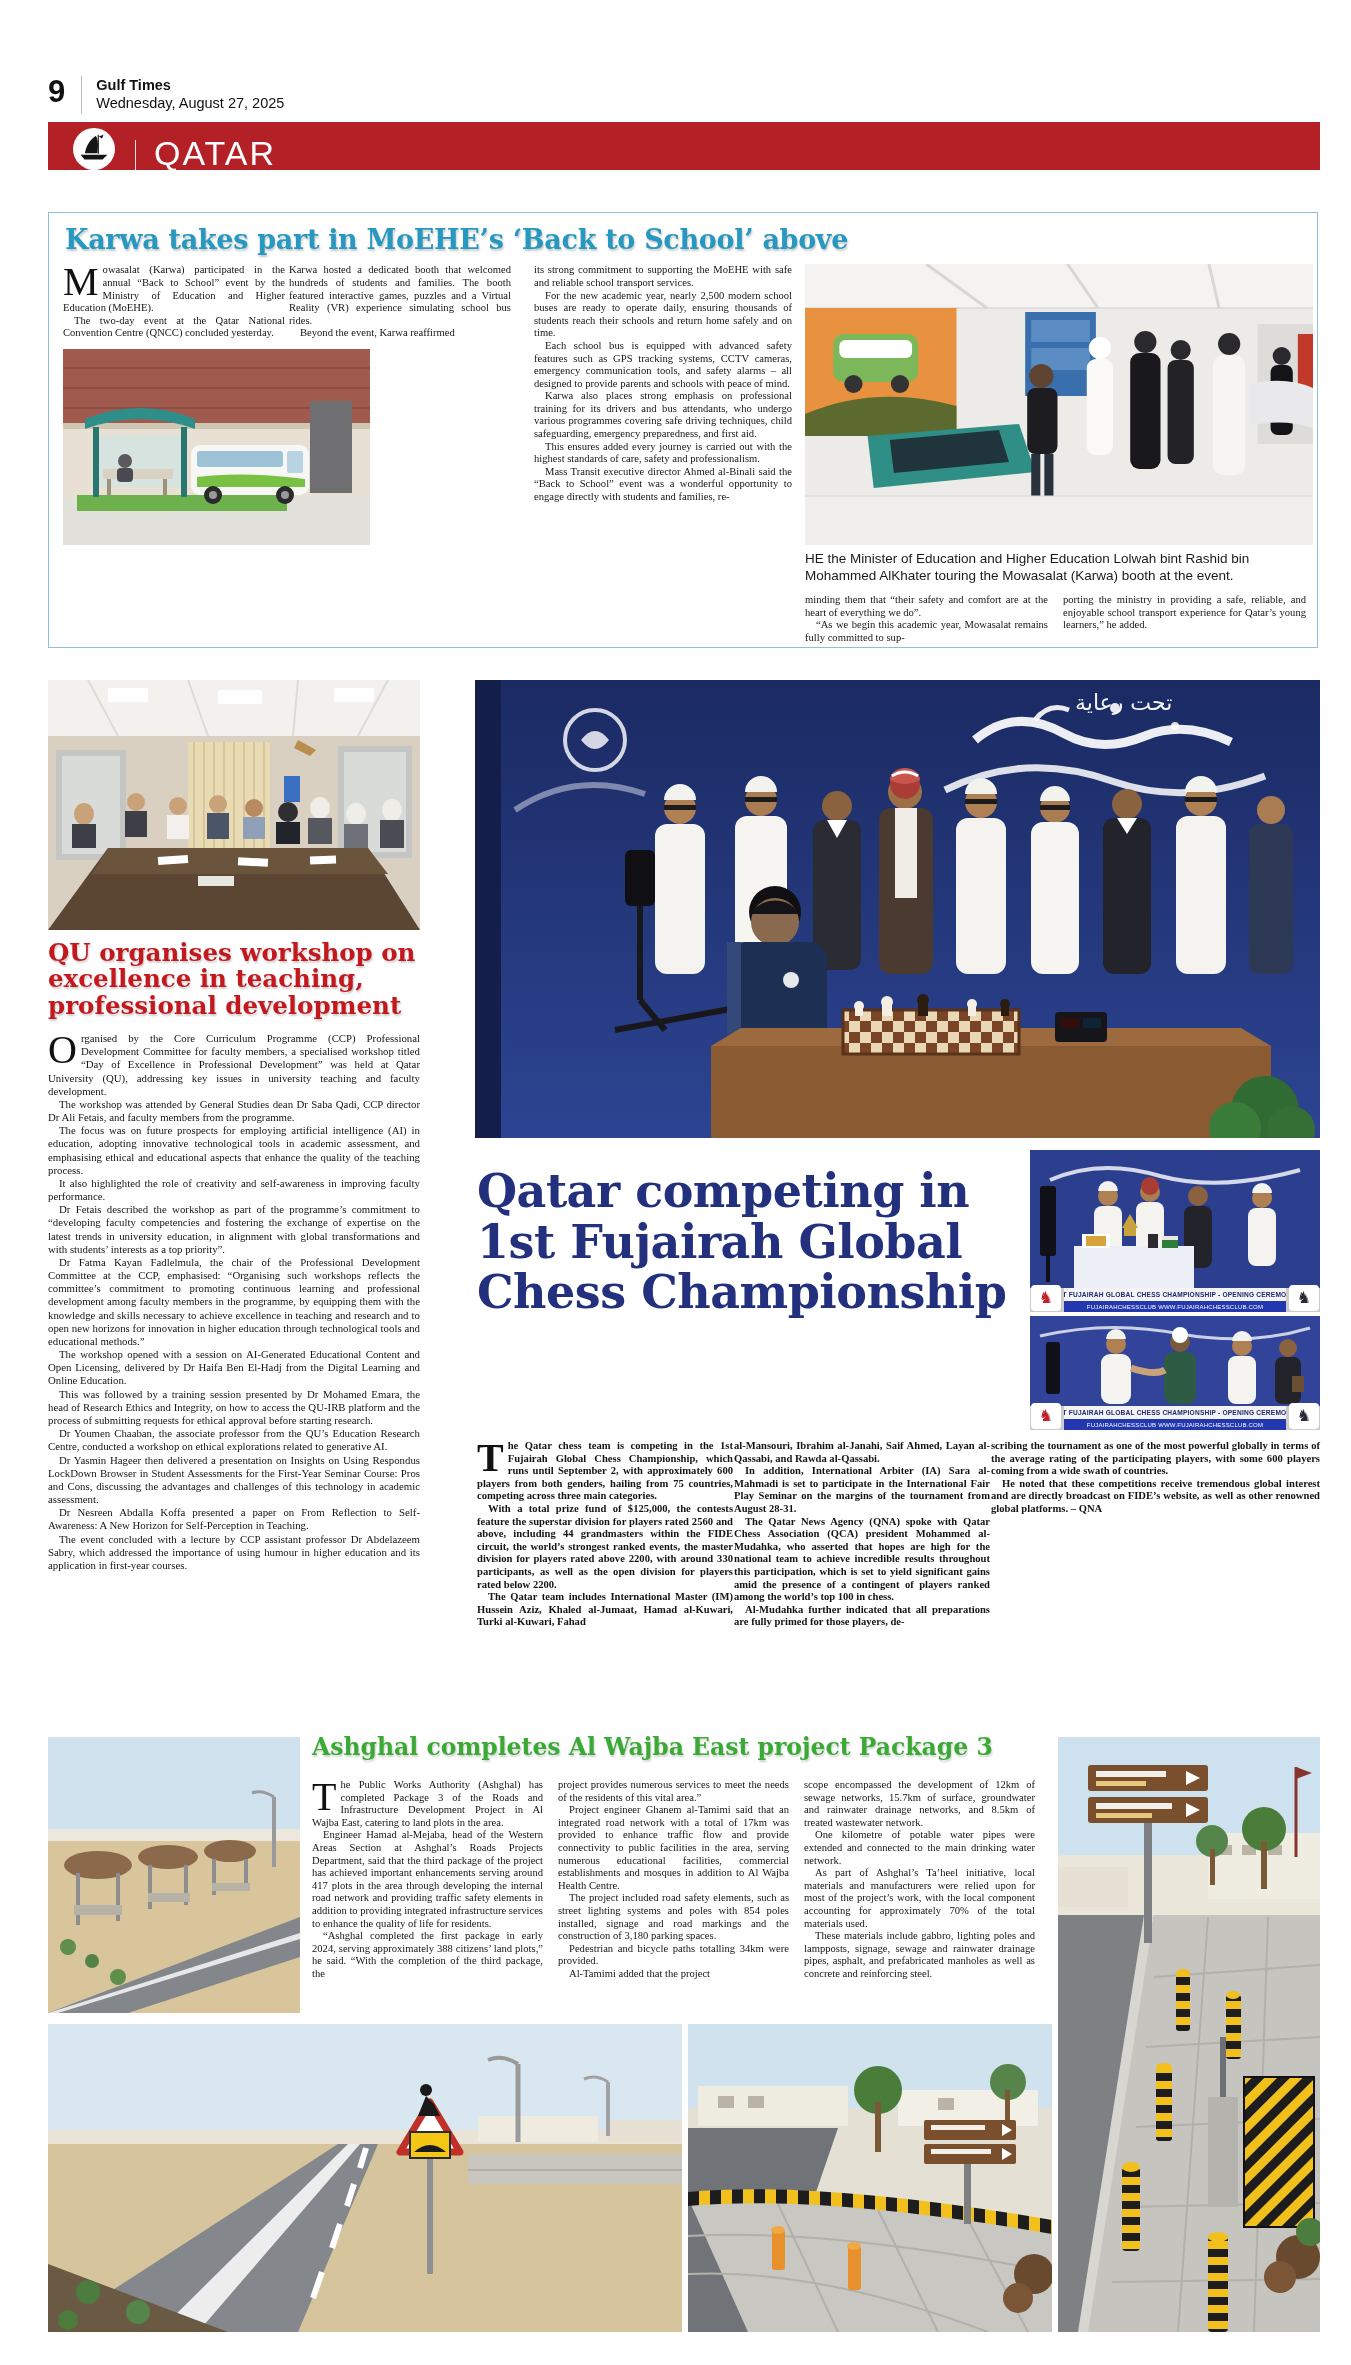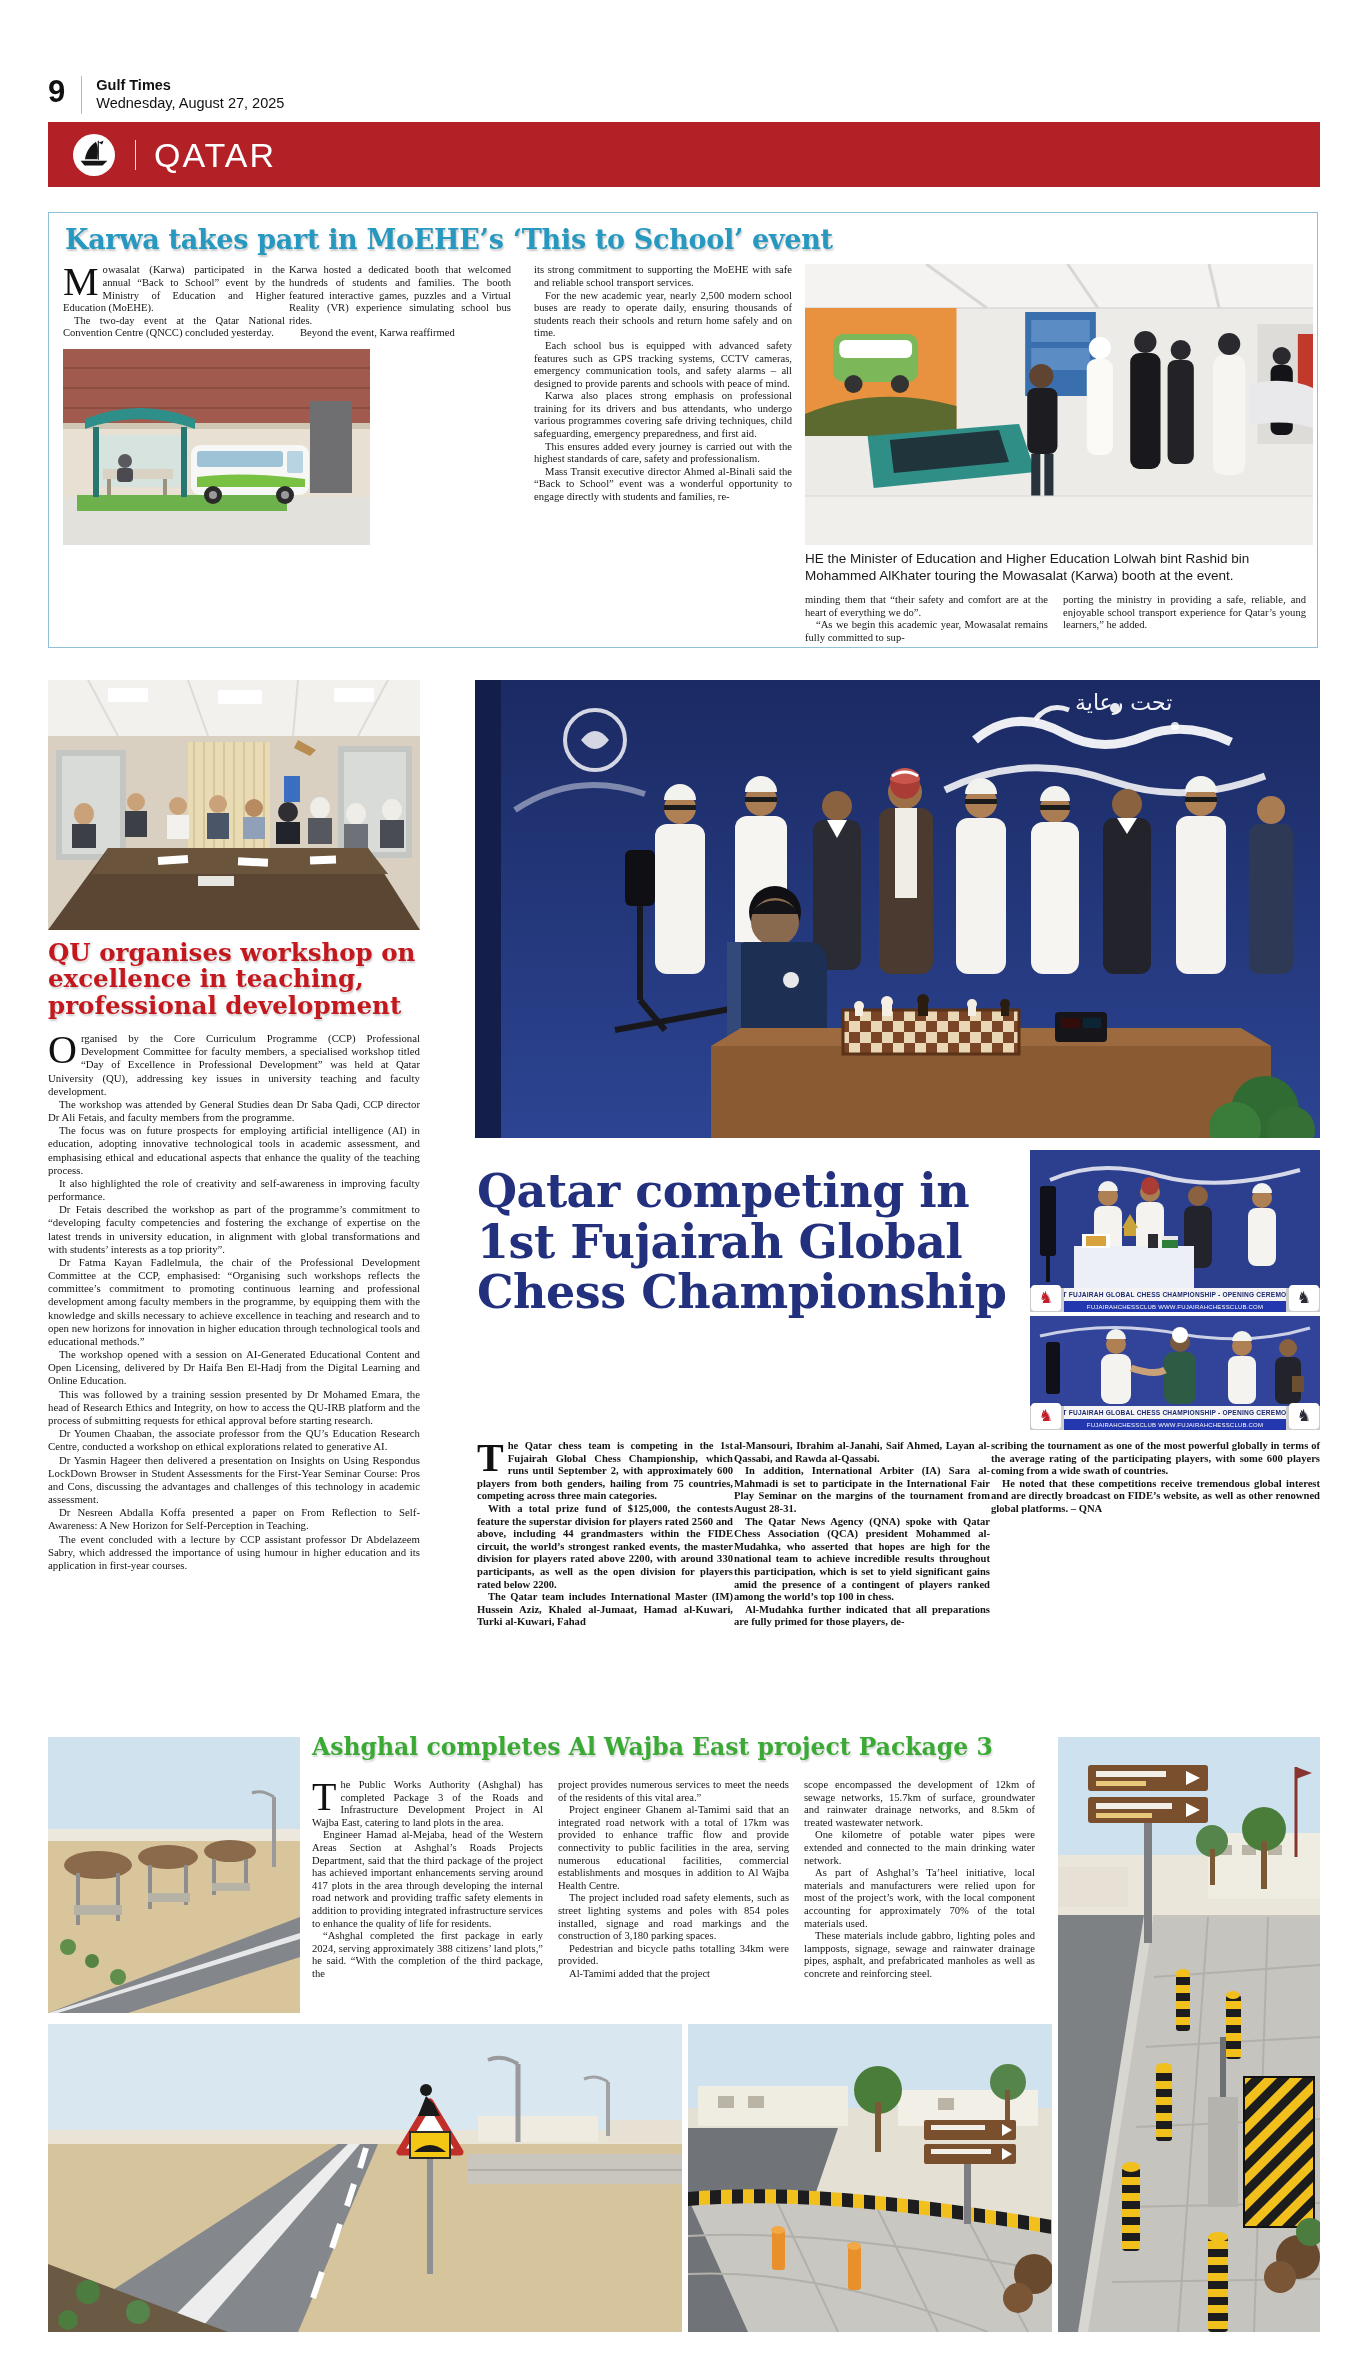--- a/index.html
+++ b/index.html
@@ -4,22 +4,22 @@
 <style>
   html,body{margin:0;padding:0;background:#9b9b9b;}
   .page{position:relative;width:1351px;height:2365px;background:#ffffff;margin:0 auto;overflow:hidden;
         font-family:"Liberation Serif",serif;color:#111;}
   
   .page-head{position:absolute;top:76px;left:48px;display:flex;align-items:flex-start;}
   .page-no{font-family:"Liberation Sans",sans-serif;font-size:31px;font-weight:700;line-height:1;color:#111;}
   .head-rule{width:1px;height:38px;background:#b9b9b9;margin:0 14px 0 16px;}
   .pub-block{font-family:"Liberation Sans",sans-serif;font-size:14.5px;line-height:1.25;color:#111;}
   .pub-name{font-weight:700;}
-  .section-banner{position:absolute;top:122px;left:48px;width:1272px;height:65px;background:#b32127;
-        display:flex;align-items:center;}
+  .section-banner{position:absolute;top:122px;left:48px;width:1272px;height:48px;background:#b32127;
+        display:flex;align-items:flex-end;}
   .logo-circle{width:42px;height:42px;border-radius:50%;background:#fff;margin-left:25px;flex:0 0 auto;
         display:flex;align-items:center;justify-content:center;}
   .banner-rule{width:1px;height:30px;background:rgba(255,255,255,.85);margin-left:20px;}
   .section-title{margin-left:18px;font-family:"Liberation Sans",sans-serif;font-size:34px;letter-spacing:2px;
         color:#fff;font-weight:400;line-height:1;}
   
   .news{font-size:10.6px;line-height:1.19;text-align:justify;color:#141414;}
   .news p{margin:0;text-indent:11px;}
   .news p:first-child{text-indent:0;}
   .dropcap > p:first-child::first-letter{float:left;font-size:40px;line-height:.78;padding:2px 4px 0 0;color:#111;}
@@ -104,21 +104,21 @@
         <path d="M24 8 C17.5 12.5 13.5 19 12.5 26.5 h13 C26.5 18 26.5 12.5 24 8 z" fill="#151515"></path>
         <path d="M27 9 l5 -2 l-1.5 4 z" fill="#151515"></path>
         <line x1="26.5" y1="7" x2="26.5" y2="27" stroke="#151515" stroke-width="1.2"></line>
       </svg>
     </div>
     <div class="banner-rule"></div>
     <div class="section-title">QATAR</div>
   </div>
 
   <div class="karwa-box">
-    <div class="karwa-headline">Karwa takes part in MoEHE’s ‘This to School’ event</div>
+    <div class="karwa-headline">Karwa takes part in MoEHE’s ‘Back to School’ above</div>
     <div class="karwa-body">
       <div class="kw-left">
         <div class="kw-left-cols">
           <div class="kcol news dropcap">
               <p>Mowasalat (Karwa) participated in the annual “Back to School” event by the Ministry of Education and Higher Education (MoEHE).</p>
               <p>The two-day event at the Qatar National Convention Centre (QNCC) concluded yesterday.</p>
             </div>
           <div class="kcol news">
               <p>Karwa hosted a dedicated booth that welcomed hundreds of students and families. The booth featured interactive games, puzzles and a Virtual Reality (VR) experience simulating school bus rides.</p>
               <p>Beyond the event, Karwa reaffirmed</p>

